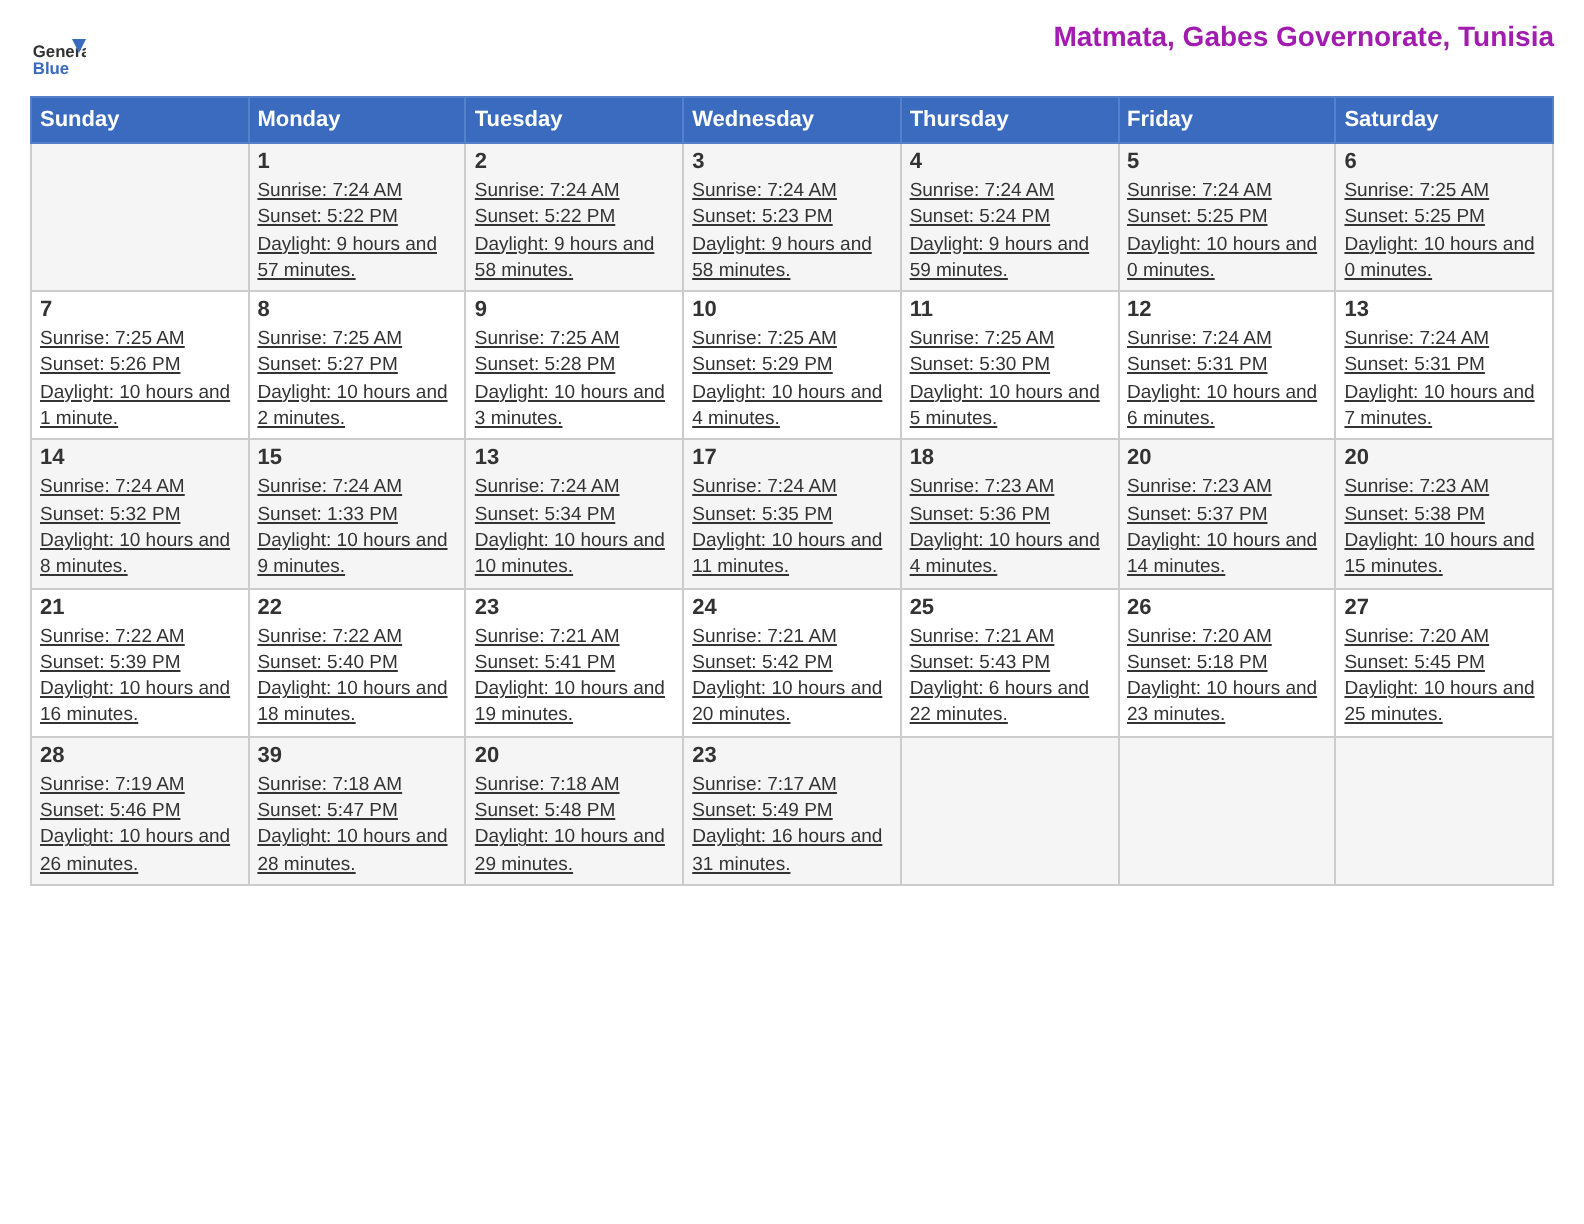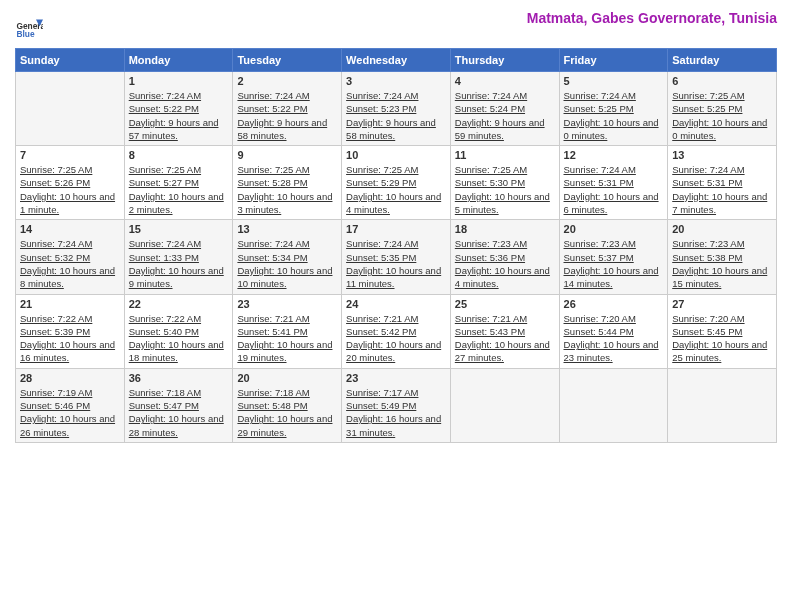--- a/index.html
+++ b/index.html
@@ -316,28 +316,28 @@
             <span>Sunrise: 7:21 AM</span><br>
             <span>Sunset: 5:42 PM</span><br>
             <span>Daylight: 10 hours and 20 minutes.</span>
           </div>
         </td>
           <td>
           <span class="day-num">25</span>
           <div class="day-info">
             <span>Sunrise: 7:21 AM</span><br>
             <span>Sunset: 5:43 PM</span><br>
-            <span>Daylight: 10 hours and 27 minutes.</span>
+            <span>Daylight: 6 hours and 22 minutes.</span>
           </div>
         </td>
           <td>
           <span class="day-num">26</span>
           <div class="day-info">
             <span>Sunrise: 7:20 AM</span><br>
-            <span>Sunset: 5:44 PM</span><br>
+            <span>Sunset: 5:18 PM</span><br>
             <span>Daylight: 10 hours and 23 minutes.</span>
           </div>
         </td>
           <td>
           <span class="day-num">27</span>
           <div class="day-info">
             <span>Sunrise: 7:20 AM</span><br>
             <span>Sunset: 5:45 PM</span><br>
             <span>Daylight: 10 hours and 25 minutes.</span>
           </div>
@@ -346,21 +346,21 @@
         <tr>
           <td>
           <span class="day-num">28</span>
           <div class="day-info">
             <span>Sunrise: 7:19 AM</span><br>
             <span>Sunset: 5:46 PM</span><br>
             <span>Daylight: 10 hours and 26 minutes.</span>
           </div>
         </td>
           <td>
-          <span class="day-num">36</span>
+          <span class="day-num">39</span>
           <div class="day-info">
             <span>Sunrise: 7:18 AM</span><br>
             <span>Sunset: 5:47 PM</span><br>
             <span>Daylight: 10 hours and 28 minutes.</span>
           </div>
         </td>
           <td>
           <span class="day-num">20</span>
           <div class="day-info">
             <span>Sunrise: 7:18 AM</span><br>

